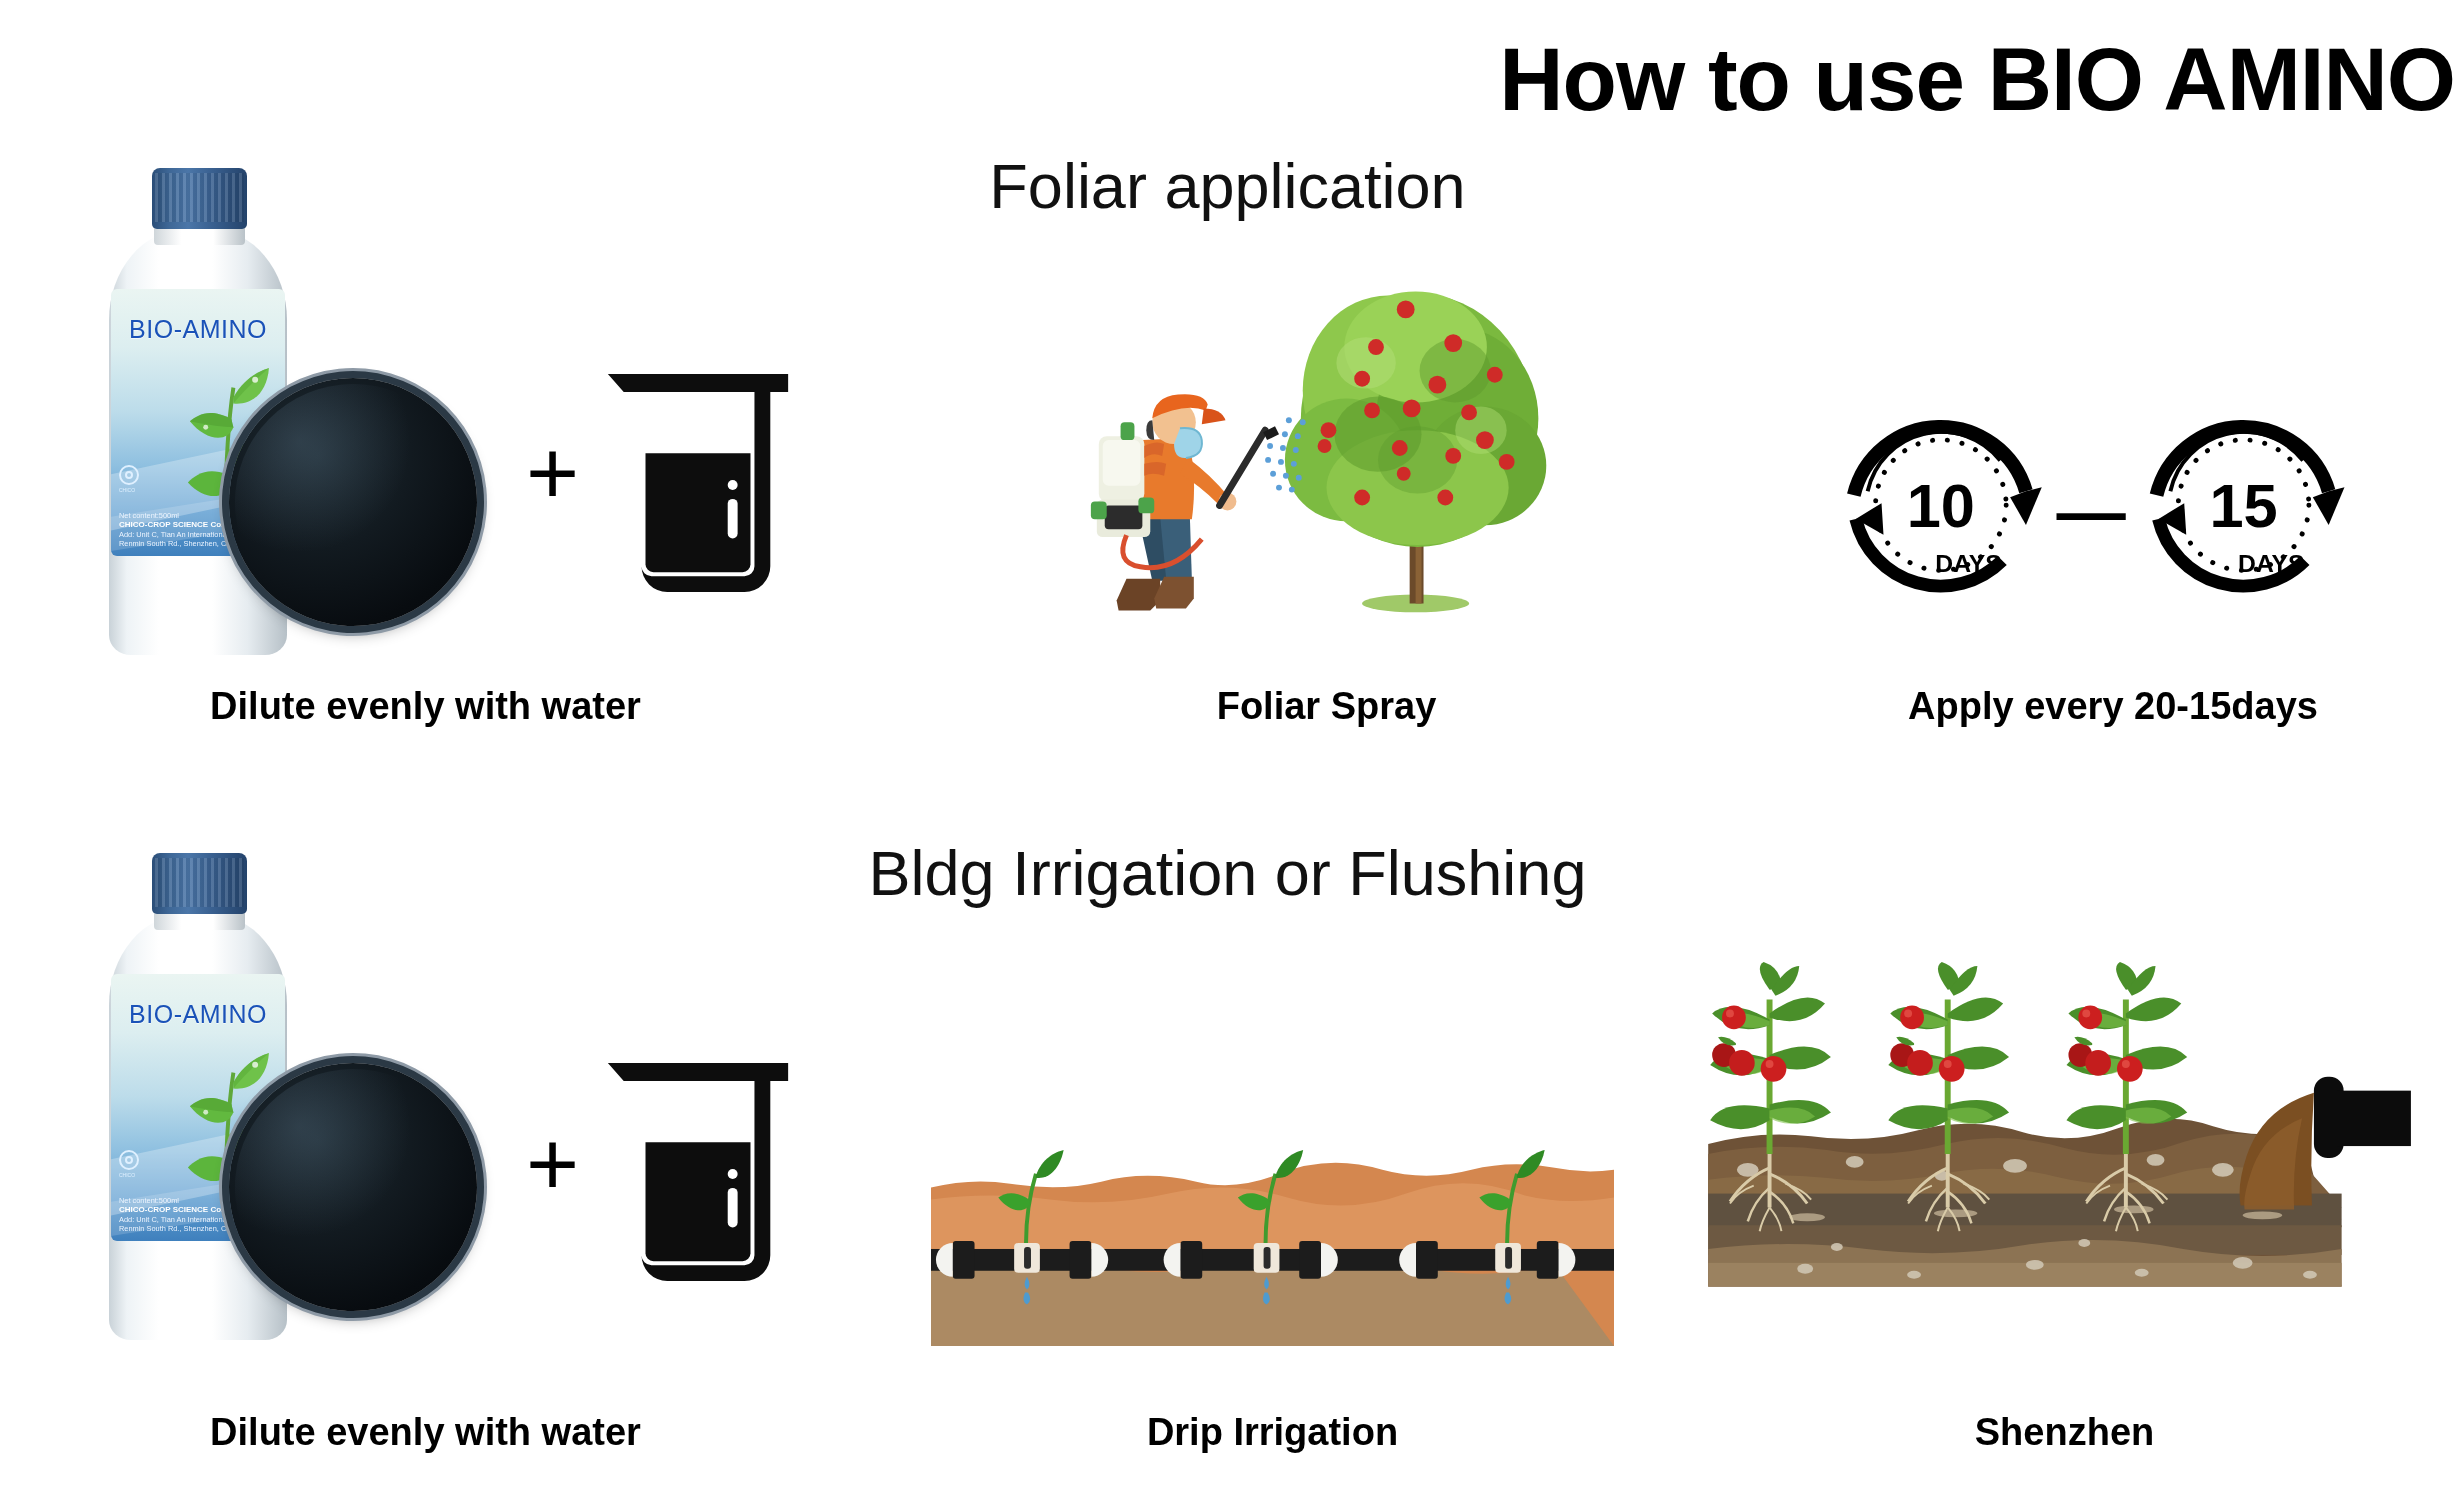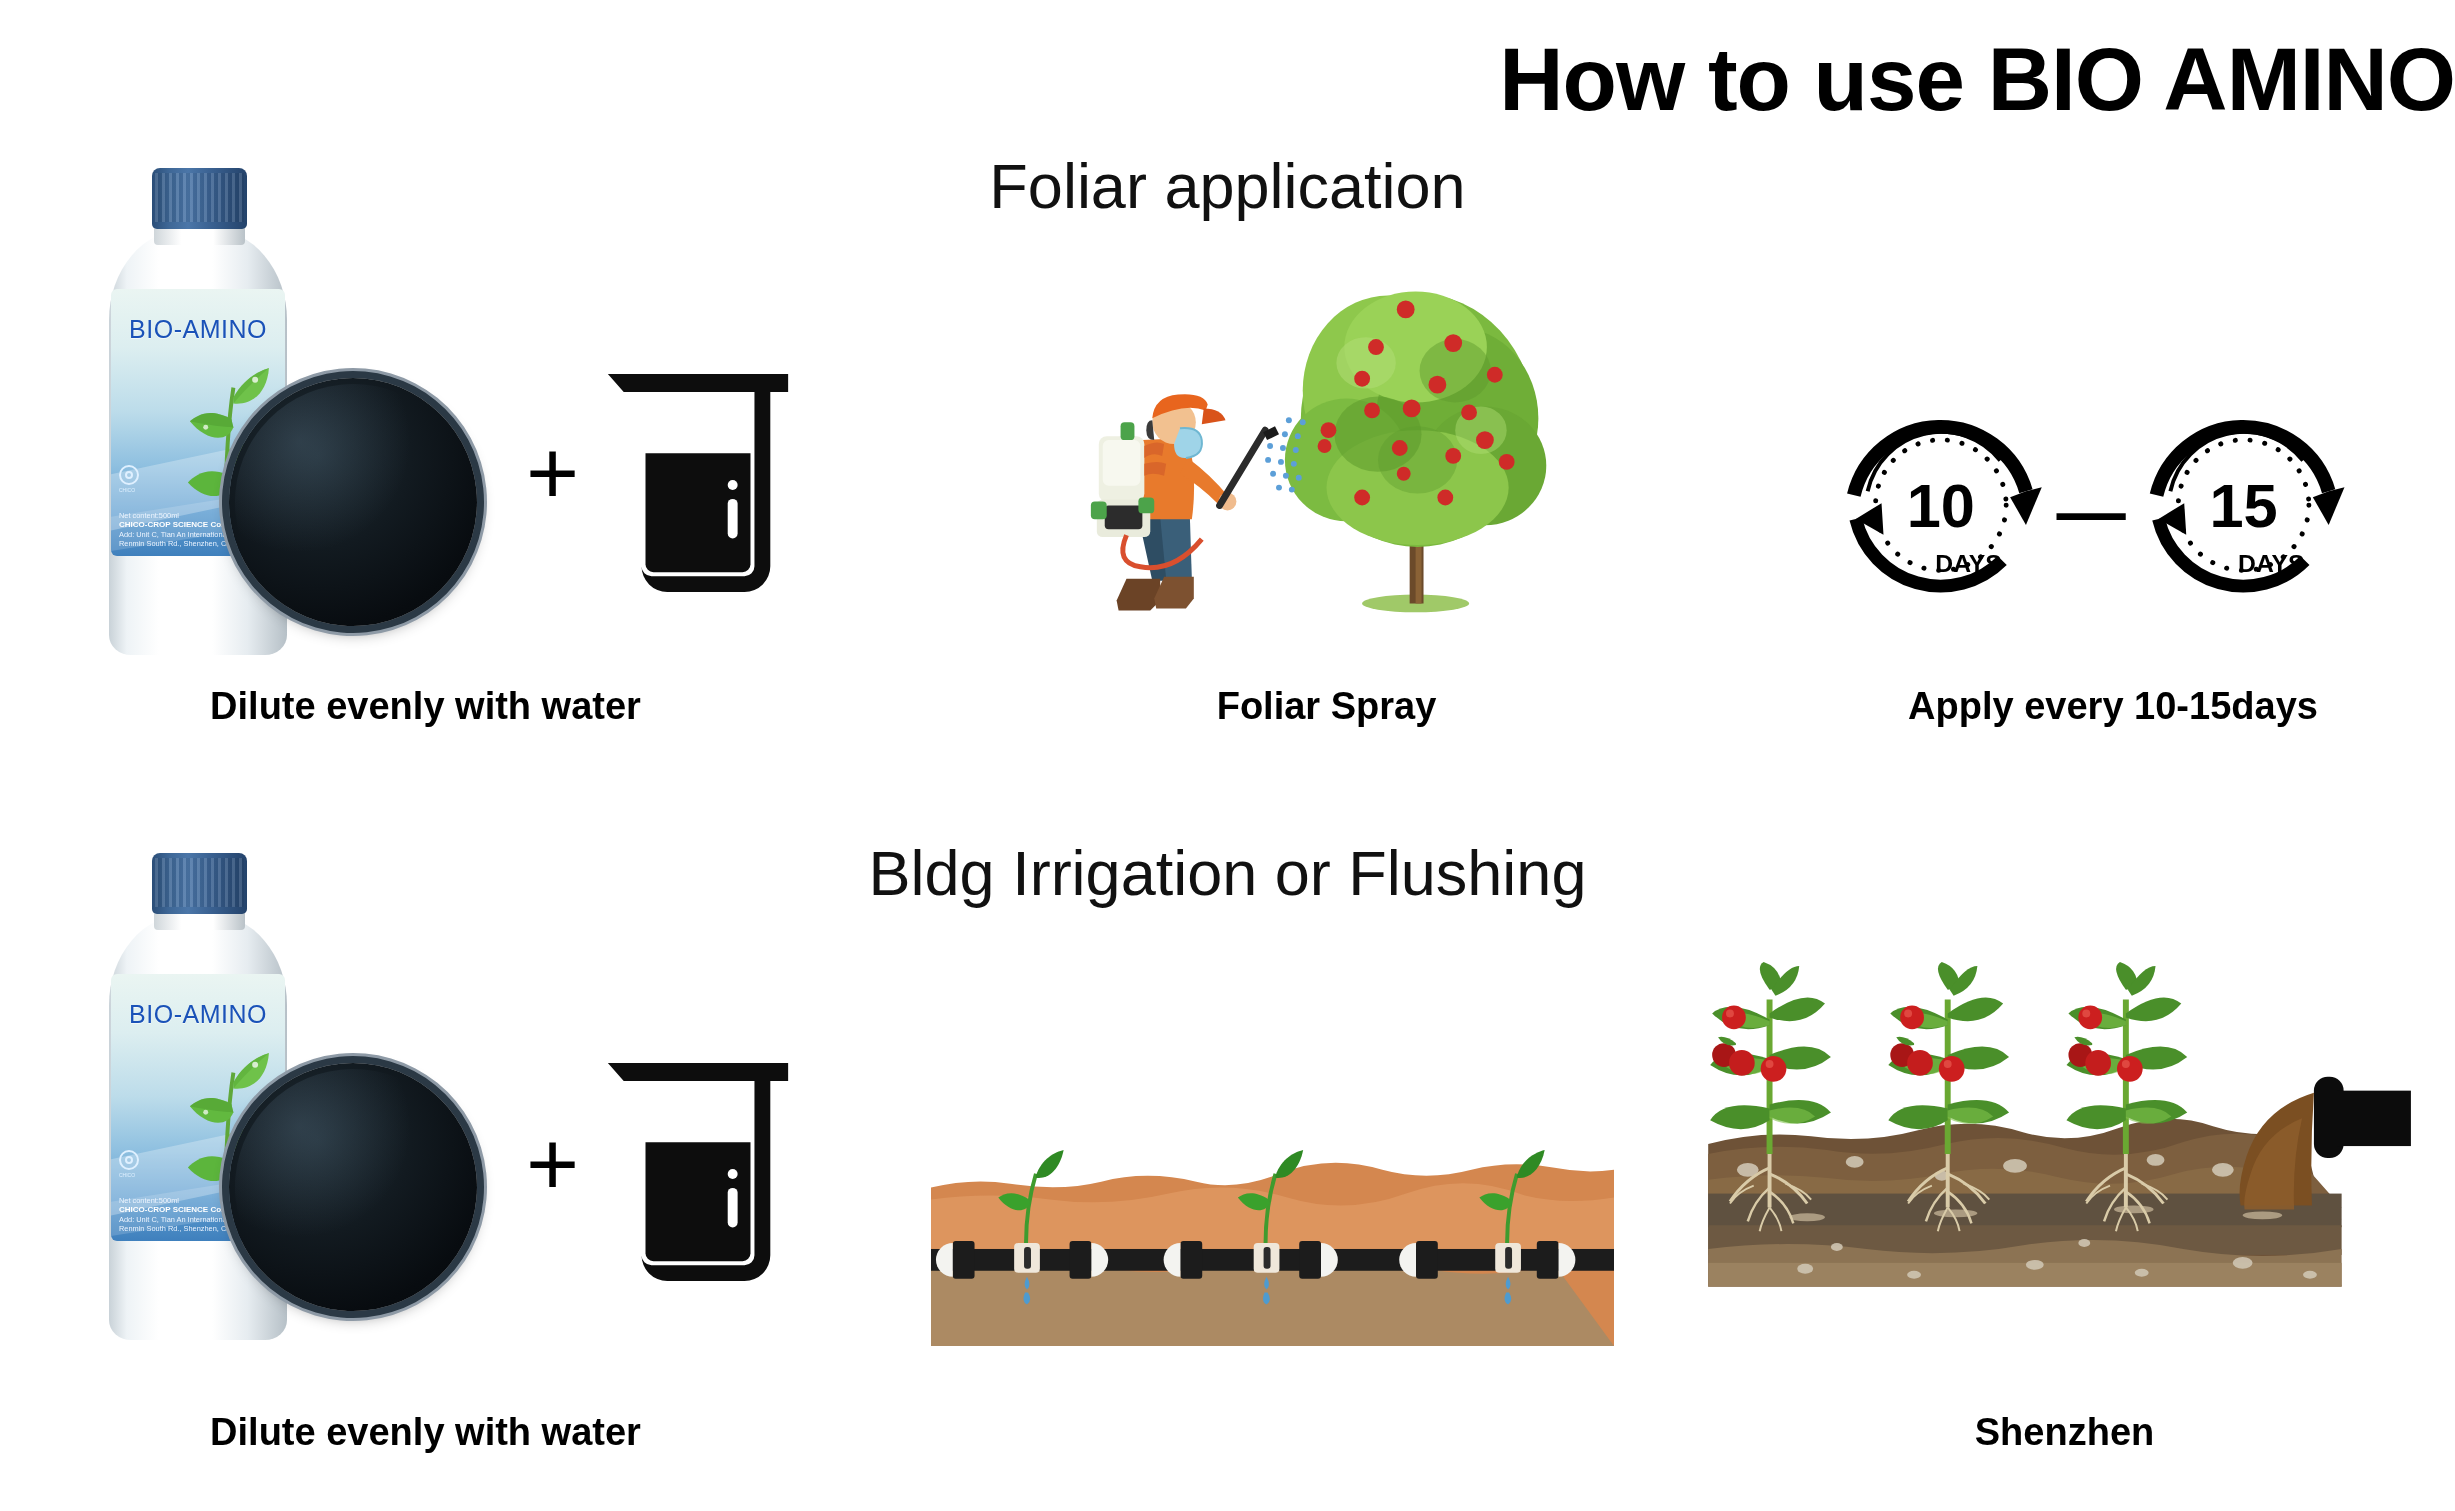--- a/index.html
+++ b/index.html
@@ -321,21 +321,21 @@
       <text x="258" y="140" text-anchor="middle" font-family="Liberation Sans, sans-serif" font-size="70" font-weight="700" fill="#000">—</text>
 
       <g transform="translate(412,110)">
         <use href="#cycle"></use>
       </g>
       <text x="412" y="132" text-anchor="middle" font-family="Liberation Sans, sans-serif" font-size="62" font-weight="700" fill="#000">15</text>
       <text x="440" y="178" text-anchor="middle" font-family="Liberation Sans, sans-serif" font-size="25" font-weight="700" fill="#000">DAYS</text>
     </svg>
   </div>
 
-  <div class="caption cap-row1" style="left:1836px; width:554px;">Apply every 10-15days</div>
+  <div class="caption cap-row1" style="left:1836px; width:554px;">Apply every 20-15days</div>
 
   <div class="section-title s2">Bldg Irrigation or Flushing</div>
 
   <div class="cell" style="left:79px; top:853px; width:693px; height:505px;">
 
     <div class="bottle-group">
       <div class="bottle">
         <div class="body"></div>
         <div class="neck"></div>
         <div class="cap"></div>
@@ -450,20 +450,21 @@
         <g>
           <rect x="570" y="96" width="26" height="30" rx="4" fill="#efe7da"></rect>
           <rect x="580" y="100" width="7" height="22" rx="3" fill="#2b2b2b"></rect>
           <path d="M583 130 q-5 9 0 13 q5 -4 0 -13 z" fill="#4e9bd0"></path>
           <path d="M581 146 q-4 9 2 12 q6 -4 1 -12 z" fill="#4e9bd0"></path>
         </g>
       </g>
     </svg>
   </div>
 
+  <div class="caption cap-row2" style="left:931px; width:683px;">Drip Irrigation</div>
 
   <div class="cell" style="left:1708px; top:960px; width:713px; height:386px;">
 
     <svg width="713" height="386" viewBox="0 0 720 390">
 
       <g>
         <path d="M0 186 q50 -14 104 -8 q56 8 108 -6 q54 -14 106 2 q48 14 96 -4 q50 -18 96 -2 q44 14 90 4 L640 330 L0 330 Z" fill="#6e5237"></path>
         <path d="M0 196 q60 -12 120 -4 q60 10 120 -6 q60 -14 120 4 q60 16 120 -6 q50 -16 100 -2 L640 250 L0 250 Z" fill="#7d5f3f"></path>
         <path d="M0 222 q60 -8 118 -2 q60 8 120 -4 q58 -12 118 4 q58 14 116 -4 q50 -14 108 0 L640 262 L0 262 Z" fill="#8a6c46" opacity=".85"></path>
         <rect x="0" y="236" width="640" height="34" fill="#5f5140"></rect>

